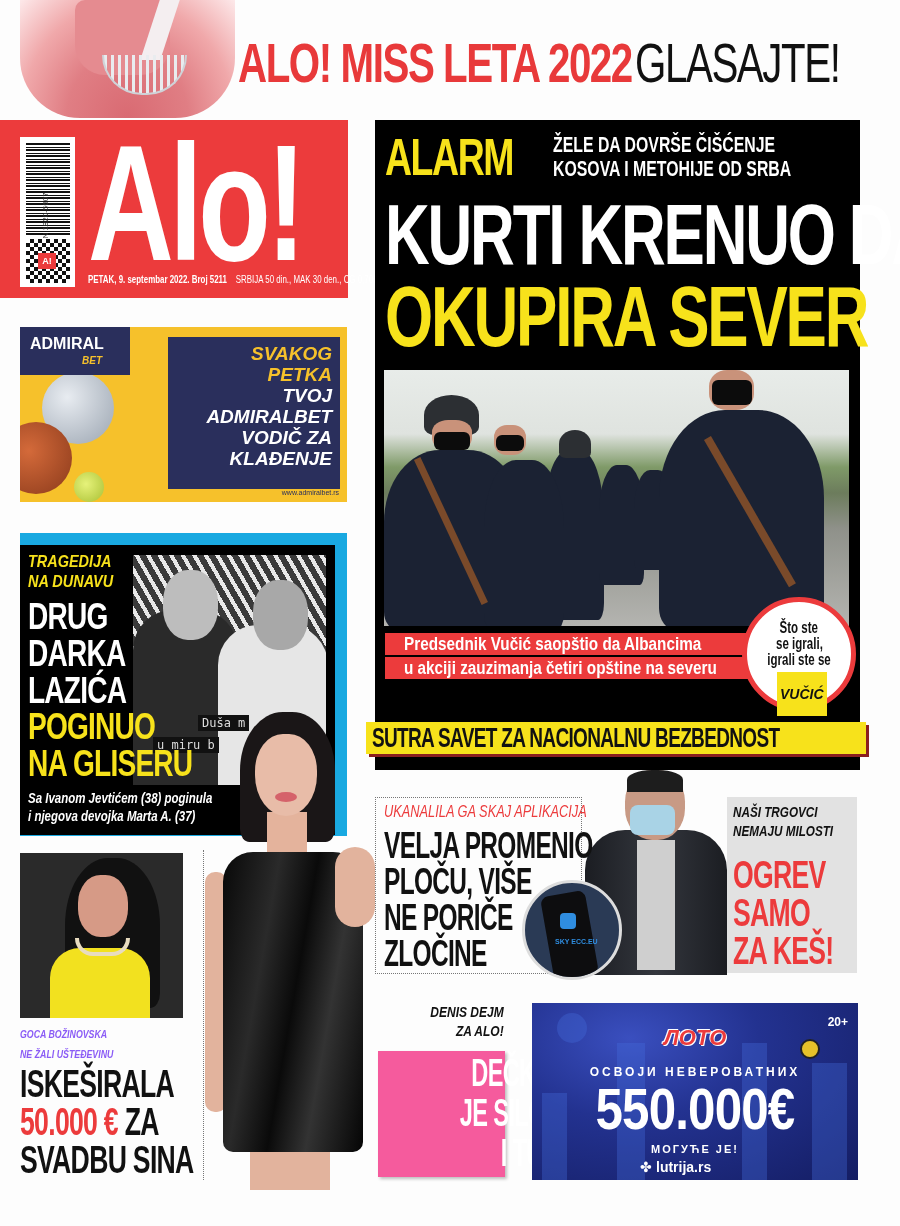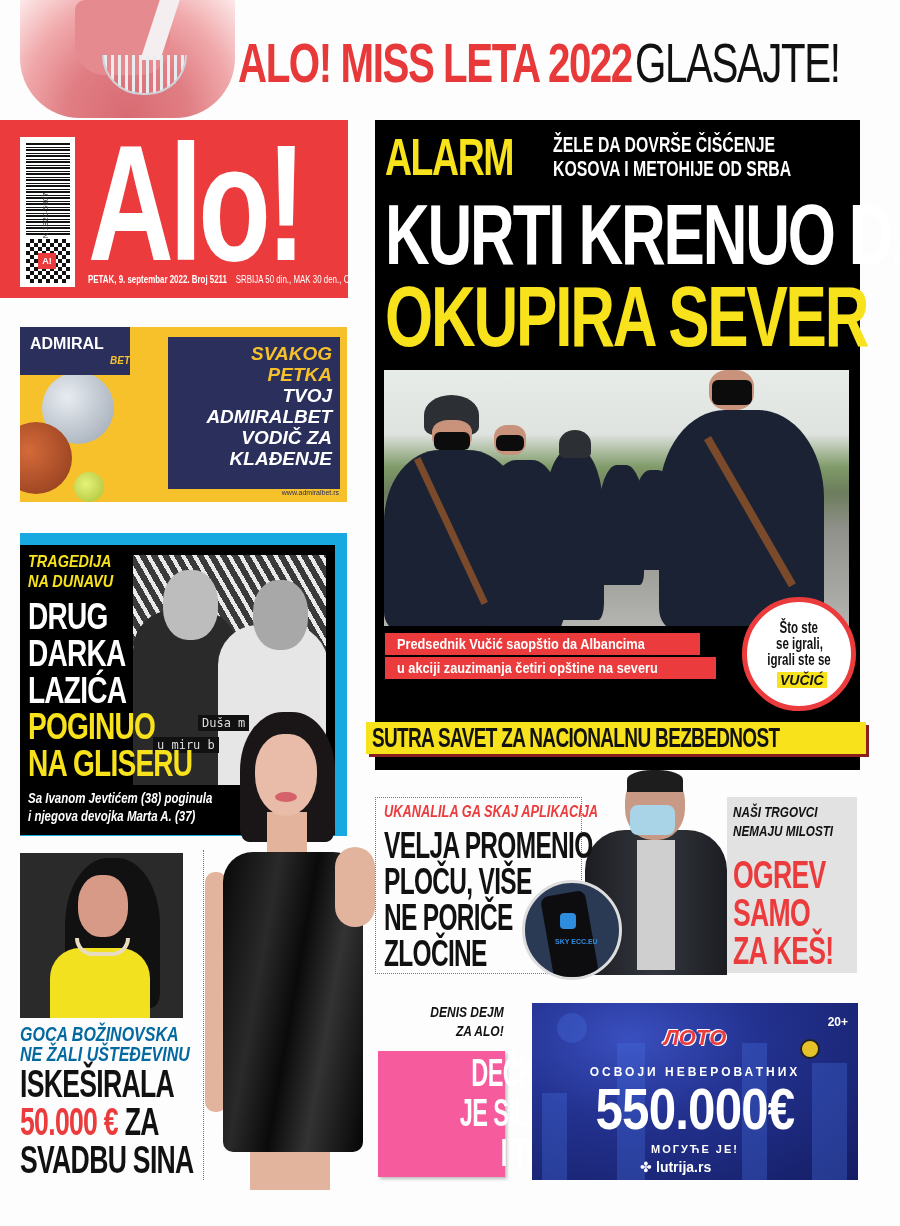--- a/index.html
+++ b/index.html
@@ -31,21 +31,21 @@
     background: repeating-conic-gradient(#111 0 25%, #fff 0 50%) 0 0/8px 8px; }
   #barcode .qrbadge { position:absolute; left:18px; top:116px; width:18px; height:16px; background:#ec3b3c; color:#fff; font-size:9px; font-weight:700; text-align:center; line-height:16px; }
   #barcode .issn { position:absolute; left:-40px; top:45px; transform: rotate(-90deg); font-size:8px; color:#333; white-space:nowrap; width:130px; }
   #logo { left: 88px; top: 118px; color: #fff; font-size: 165px; font-weight: 700; letter-spacing: -6px; line-height: 170px; }
   #issue-line { left: 88px; top: 273px; color: #fff; font-size: 11px; white-space: nowrap; }
 
   
   #admiral { left: 20px; top: 327px; width: 327px; height: 175px; background: #f6c12b; overflow: hidden; }
   #admiral .logo-box { position:absolute; left:0; top:0; width:110px; height:48px; background:#2a2f5c; }
   #admiral .logo-text { position:absolute; left:10px; top:8px; color:#fff; font-size:16px; font-weight:700;text-align:center; }
-  #admiral .logo-sub { position:absolute; left:62px; top:28px; color:#f6c12b; font-size:10px; font-weight:700; font-style:italic;margin-left:28px; }
+  #admiral .logo-sub { position:absolute; left:62px; top:28px; color:#f6c12b; font-size:10px; font-weight:700; font-style:italic; }
   #admiral .ball1 { position:absolute; left:22px; top:45px; width:72px; height:72px; border-radius:50%; background: radial-gradient(circle at 35% 35%, #e8ecf1, #9aa4b0); }
   #admiral .ball2 { position:absolute; left:-20px; top:95px; width:72px; height:72px; border-radius:50%; background: radial-gradient(circle at 40% 40%, #d46a3a, #8b3a1b); }
   #admiral .ball3 { position:absolute; left:54px; top:145px; width:30px; height:30px; border-radius:50%; background: radial-gradient(circle at 40% 40%, #e6f27a, #a9c034); }
   #admiral .panel { position:absolute; left:148px; top:10px; width:172px; height:152px; background:#2a2f5c; }
   #admiral .panel-text { position:absolute; right:8px; top:6px; text-align:right; font-size:19px; font-weight:700; font-style:italic; line-height:21px; }
   #admiral .yl { color: #f6c12b; }
   #admiral .wh { color: #fff; }
   #admiral .url { position:absolute; right:8px; top:162px; font-size:7px; color:#2a2f5c; }
 
   
@@ -56,24 +56,24 @@
   #hl-yellow { left: 385px; top: 272px; color: #f7e21b; font-size: 86px; font-weight: 700; letter-spacing: -3px; line-height: 88px; }
   #police-photo { left: 384px; top: 370px; width: 465px; height: 256px;
     background: linear-gradient(180deg, #e8ece9 0%, #dfe3df 25%, #7f9a68 38%, #6c7c5c 48%, #8f918a 62%, #b4b4b0 100%); overflow:hidden; }
   .officer { position:absolute; background:#1b2233; border-radius: 40% 40% 10% 10%; }
   .helmet { position:absolute; background:#2c2f33; border-radius: 50% 50% 20% 20%; }
   .mask { position:absolute; background:#0c0c0c; border-radius: 6px; }
   .face { position:absolute; background:#c9927a; border-radius: 40%; }
   .rifle { position:absolute; background:#7a4a2a; transform-origin: left top; }
 
   #caption-lines { left: 385px; top: 633px; }
-  #caption-lines .ln { display:block; background:#ec3b3c; color:#fff; font-size: 15px; font-weight:700; line-height: 22px; padding: 0 12px; margin-bottom: 2px; width: max-content; }
+  #caption-lines .ln { display:block; background:#ec3b3c; color:#fff; font-size: 18px; font-weight:700; line-height: 22px; padding: 0 19px; margin-bottom: 2px; width: max-content; }
   #quote-circle { left: 742px; top: 597px; width: 114px; height: 114px; border-radius: 50%; background: #fff; border: 5px solid #ec3b3c; text-align:center; }
   #quote-circle .q { position:absolute; left:0; right:0; top:18px; font-size:16px; font-weight:700; line-height:16px; color:#111; }
-  #quote-circle .by { position:absolute; left:30px; top:70px; background:#f7e21b; font-size:14px; font-style:italic; font-weight:700; color:#111; padding:0 3px; }
+  #quote-circle .by { position:absolute; left:30px; top:70px; background:#f7e21b; font-size:14px; font-style:italic; font-weight:700; color:#111; padding:14px 3px; }
   #sutra { left: 366px; top: 722px; width: 500px; height: 32px; background: #f7e21b; box-shadow: 3px 3px 0 #8a1f1f; }
   #sutra span { position:absolute; left:6px; top:1px; font-size: 28px; font-weight:700; color:#111; letter-spacing:-1px; line-height: 30px; }
 
   
   #tragedy-frame { left: 20px; top: 533px; width: 327px; height: 303px; background: #19a9e1; }
   #tragedy { left: 20px; top: 545px; width: 315px; height: 290px; background: #000; }
   #bw-photo { left: 133px; top: 555px; width: 193px; height: 230px;
     background: repeating-linear-gradient(60deg, #3a3a3a 0 6px, #e8e8e8 6px 10px), #555; overflow: hidden; }
   #bw-photo .p1 { position:absolute; left:0; top:55px; width:105px; height:180px; background:#2a2a2a; border-radius: 40px 40px 0 0; }
   #bw-photo .h1 { position:absolute; left:30px; top:15px; width:55px; height:70px; background:#bdbdbd; border-radius:45%; }
@@ -96,28 +96,28 @@
   #model .arm-l { position:absolute; left:0; top:160px; width:22px; height:240px; background:#e2b39d; border-radius:10px; }
   #model .arm-r { position:absolute; left:130px; top:135px; width:40px; height:80px; background:#e2b39d; border-radius:20px; }
   #model .legs { position:absolute; left:45px; top:440px; width:80px; height:38px; background:#e2b39d; }
 
   
   #goca-photo { left: 20px; top: 853px; width: 163px; height: 165px; background: #2a2a2a; overflow:hidden; }
   #goca-photo .hair { position:absolute; left:45px; top:5px; width:95px; height:150px; background:#111; border-radius: 45% 45% 10% 10%; }
   #goca-photo .face { position:absolute; left:58px; top:22px; width:50px; height:62px; background:#d69a86; border-radius: 45%; }
   #goca-photo .dress { position:absolute; left:30px; top:95px; width:100px; height:75px; background:#f2e11f; border-radius: 30px 30px 0 0; }
   #goca-photo .necklace { position:absolute; left:55px; top:85px; width:55px; height:18px; border-radius: 0 0 30px 30px; border: 4px solid #e8dcc0; border-top:none; }
-  #goca-kicker { left: 20px; top: 1024px; color:#0369a1; font-size: 20px; font-weight:700; font-style:italic; line-height: 20px; }
+  #goca-kicker { left: 20px; top: 1024px; color:#8b5cf6; font-size: 11px; font-weight:700; font-style:italic; line-height: 20px; }
   #goca-head { left: 20px; top: 1065px; color:#111; font-size: 38px; font-weight:700; line-height: 38px; letter-spacing:-1px; }
   #goca-head .red { color: #ec3b3c; }
   .vdiv { position:absolute; border-left: 1px dotted #777; }
 
   
   #velja-box { left: 375px; top: 797px; width: 207px; height: 177px; border: 1px dotted #777; }
-  #velja-kicker { left: 384px; top: 803px; color:#ec3b3c; font-size: 16px; font-weight:700; font-style:italic; white-space:nowrap; }
+  #velja-kicker { left: 384px; top: 803px; color:#ec3b3c; font-size: 16px; font-weight:400; font-style:italic; white-space:nowrap; }
   #velja-head { left: 384px; top: 828px; color:#111; font-size: 36px; font-weight:700; line-height: 36px; letter-spacing: -1px; }
   #velja-man { left: 585px; top: 770px; width: 142px; height: 205px; }
   #velja-man .head { position:absolute; left:40px; top:0; width:60px; height:70px; background:#c89a85; border-radius:45%; }
   #velja-man .hair { position:absolute; left:42px; top:0; width:56px; height:22px; background:#1d1d1d; border-radius: 45% 45% 0 0; }
   #velja-man .mask { position:absolute; left:45px; top:35px; width:45px; height:30px; background:#a9d3e6; border-radius:8px; }
   #velja-man .jacket { position:absolute; left:0; top:60px; width:142px; height:145px; background: linear-gradient(90deg, #1b1d22, #34373e 50%, #1b1d22); border-radius: 40px 40px 0 0; }
   #velja-man .shirt { position:absolute; left:52px; top:70px; width:38px; height:130px; background:#cfcfcf; }
   #phone-circle { left: 522px; top: 880px; width: 100px; height: 100px; border-radius: 50%; background: #2a3a55; border: 3px solid #ddd; overflow:hidden; }
   #phone-circle .phone { position:absolute; left:22px; top:10px; width:45px; height:85px; background:#0d0d0f; border-radius:8px; transform: rotate(-10deg); }
   #phone-circle .app { position:absolute; left:35px; top:30px; width:16px; height:16px; background:#2f8de0; border-radius:4px; }

